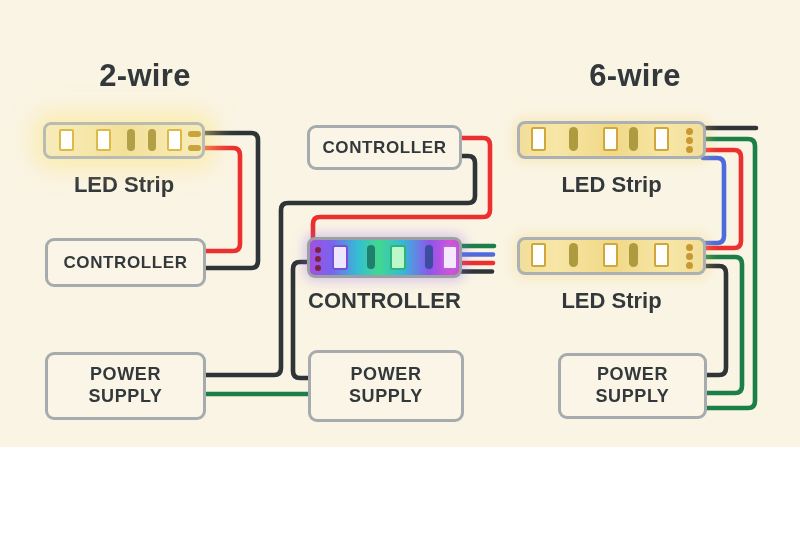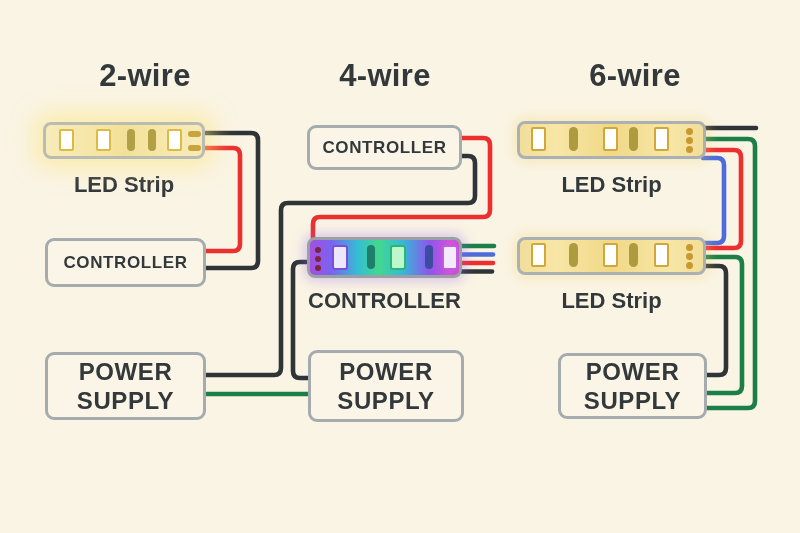--- a/index.html
+++ b/index.html
@@ -1,25 +1,25 @@
 <!DOCTYPE html>
 <html><head>
 <meta charset="utf-8">
 <style>
   html,body{margin:0;padding:0;}
   body{font-family:"Liberation Sans", sans-serif;}
-  #stage{position:relative;width:800px;height:533px;background:#FAF4E4;overflow:hidden;}
+  #stage{position:relative;width:800px;height:447px;background:#FAF4E4;overflow:hidden;}
 
   .title{position:absolute;text-align:center;font-size:31px;font-weight:700;color:#33383B;letter-spacing:.3px;}
   .caption{position:absolute;text-align:center;font-size:22px;font-weight:700;color:#33383B;}
 
   .box{position:absolute;background:#FAF5E7;border:3px solid #A6ABAE;border-radius:9px;
        display:flex;align-items:center;justify-content:center;z-index:2;box-sizing:border-box;}
   .box-label{font-size:17px;font-weight:700;color:#33383B;letter-spacing:.6px;text-align:center;}
-  .psu-label{white-space:pre-line;font-size:24px;line-height:1.22;}
+  .psu-label{white-space:pre-line;font-size:18px;line-height:1.22;}
 
   .strip{position:absolute;border-radius:8px;z-index:2;box-sizing:border-box;}
   .strip-warm{border:3px solid #B8BCB2;
       background:linear-gradient(90deg,#F7EBBA 0%,#F6E6A6 30%,#F3E098 50%,#F6E6A6 70%,#F7EBBA 100%);
       box-shadow:0 0 22px 9px rgba(252,230,130,.55);}
   .strip-gold{border:3px solid #ABB0B4;
       background:linear-gradient(90deg,#F2DE9A 0%,#F7E6A6 20%,#F0D886 50%,#F7E6A6 80%,#F2DE9A 100%);
       box-shadow:0 0 12px 3px rgba(240,212,110,.35);}
   .strip-rgb{border:3px solid #9AA0A4;
       background:linear-gradient(90deg,#A44FE0 0%,#7A63EE 14%,#35BDD4 32%,#42D88E 46%,#35B9D8 62%,#8E55EC 80%,#D153D8 94%,#C94FD2 100%);
@@ -81,21 +81,20 @@
 
   <div class="box" style="left:45px;top:238px;width:161px;height:49px;">
     <span class="box-label">CONTROLLER</span>
   </div>
 
   <div class="box" style="left:45px;top:352px;width:161px;height:68px;">
     <span class="box-label psu-label">POWER
 SUPPLY</span>
   </div>
 
-  <div class="title" style="left:285px;top:58px;width:200px;">4-wire</div>
 
   <div class="box" style="left:307px;top:125px;width:155px;height:45px;">
     <span class="box-label">CONTROLLER</span>
   </div>
 
   <div class="strip strip-rgb" style="left:307px;top:237px;width:155px;height:41px;">
     <span class="cell dot-rgb" style="top:7px;"></span>
     <span class="cell dot-rgb" style="top:16px;"></span>
     <span class="cell dot-rgb" style="top:25px;"></span>
     <span class="cell rgb-cell" style="left:22px;background:#EDE6FF;border-color:#7A4FD8;"></span>

